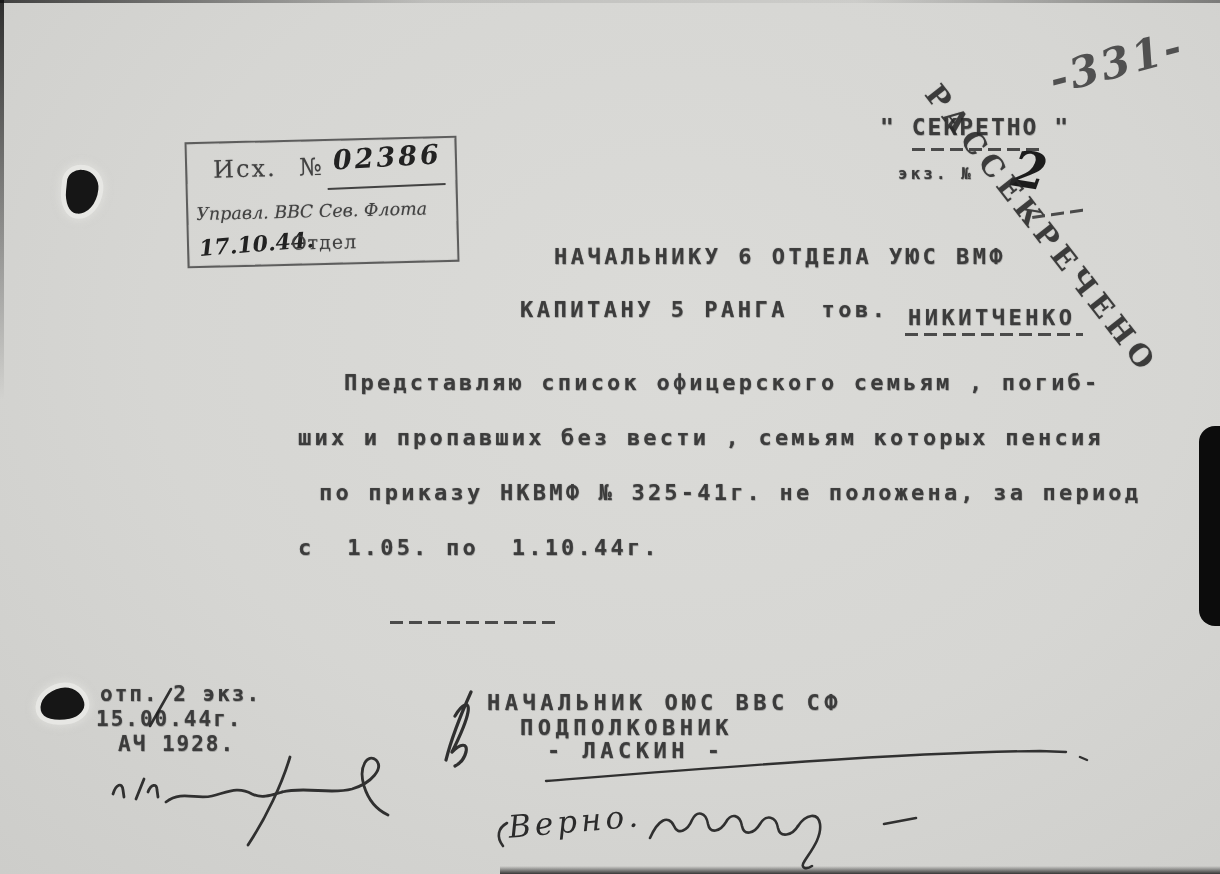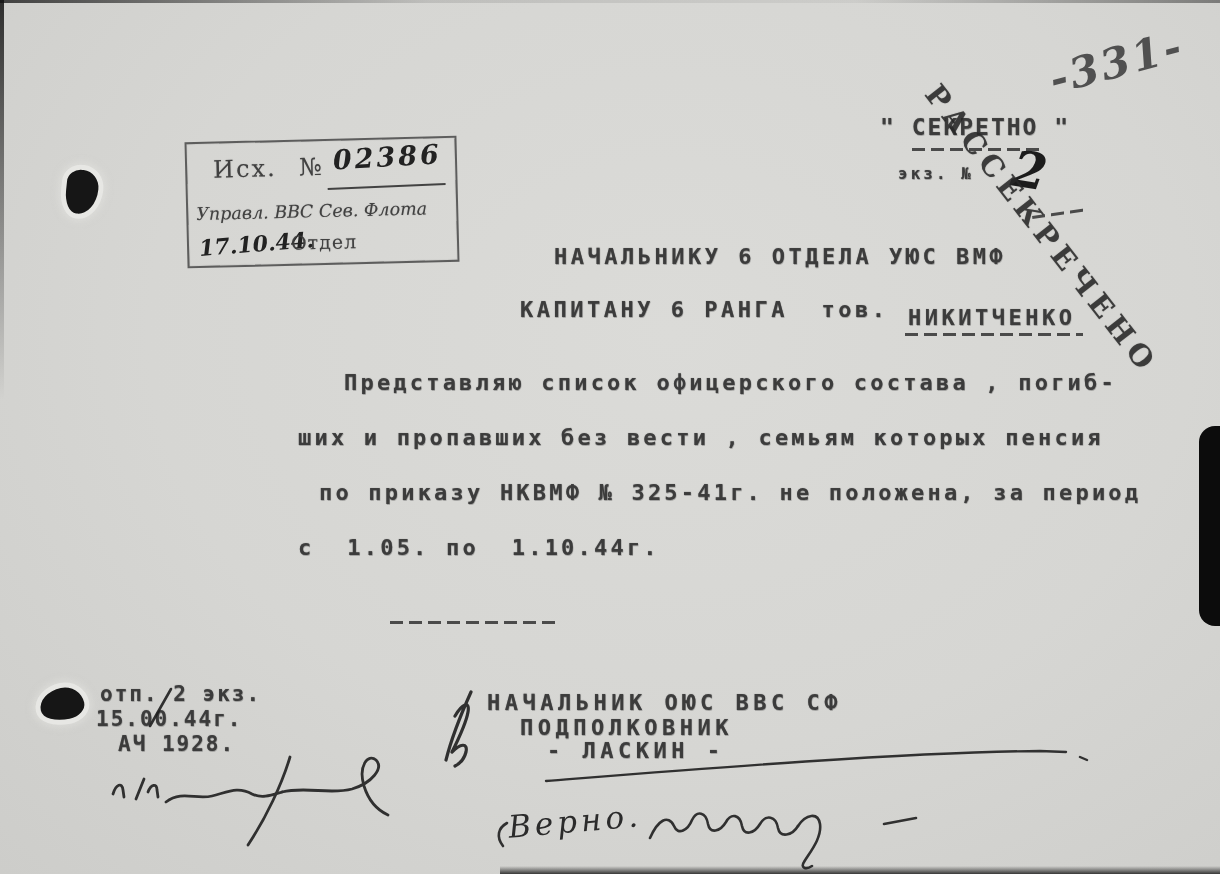--- a/index.html
+++ b/index.html
@@ -66,25 +66,25 @@
 
   <span class="tw" style="left:880px;top:116px;font-size:23px;letter-spacing:2px;">" СЕКРЕТНО "</span>
   <div class="dashes" style="left:912px;top:148px;width:128px;"></div>
   <span class="tw" style="left:898px;top:166px;font-size:16px;letter-spacing:3px;">экз. №</span>
   <span class="hw" style="left:1012px;top:146px;font-size:50px;font-weight:bold;color:#1c1c1c;transform:rotate(9deg);">2</span>
   <div class="dashes" style="left:1032px;top:212px;width:56px;transform:rotate(-8deg);"></div>
 
   <span class="declassified">РАССЕКРЕЧЕНО</span>
 
   <span class="tw" style="left:538px;top:246px;letter-spacing:3.5px;margin-left:16px;">НАЧАЛЬНИКУ 6 ОТДЕЛА УЮС ВМФ</span>
-  <span class="tw" style="left:520px;top:299px;letter-spacing:3.5px;">КАПИТАНУ 6 РАНГА  тов. </span>
+  <span class="tw" style="left:520px;top:299px;letter-spacing:3.5px;">КАПИТАНУ 5 РАНГА  тов. </span>
   <span class="tw" style="left:908px;top:307px;letter-spacing:3.5px;">НИКИТЧЕНКО</span>
   <div class="dashes" style="left:905px;top:333px;width:178px;"></div>
 
-  <span class="tw" style="left:344px;top:372px;">Представляю список офицерского состава , погиб-</span>
+  <span class="tw" style="left:344px;top:372px;">Представляю список офицерского семьям , погиб-</span>
   <span class="tw" style="left:298px;top:427px;">ших и пропавших без вести , семьям которых пенсия</span>
   <span class="tw" style="left:298px;top:482px;margin-left:21px;">по приказу НКВМФ № 325-41г. не положена, за период</span>
   <span class="tw" style="left:298px;top:537px;">с  1.05. по  1.10.44г.</span>
 
   <div class="dashes" style="left:390px;top:621px;width:170px;"></div>
 
   <span class="tw small" style="left:100px;top:660px;">отп. 2 экз.</span>
   <span class="tw small" style="left:96px;top:685px;">15.00.44г.</span>
   <span class="tw small" style="left:118px;top:710px;">АЧ 1928.</span>
 

